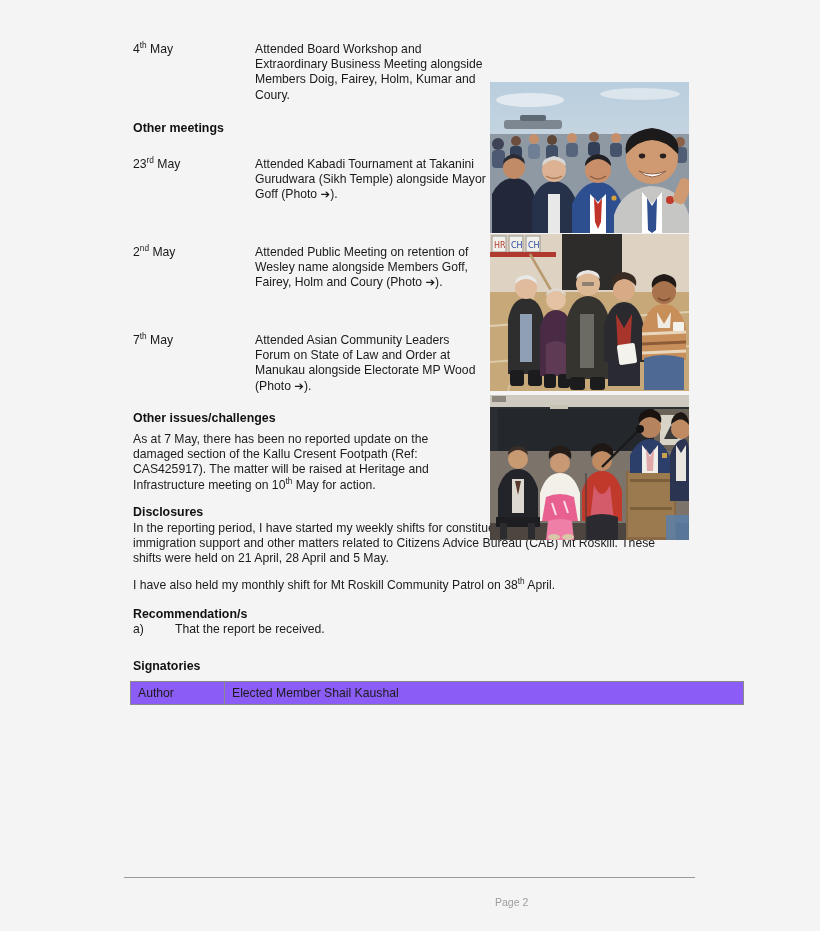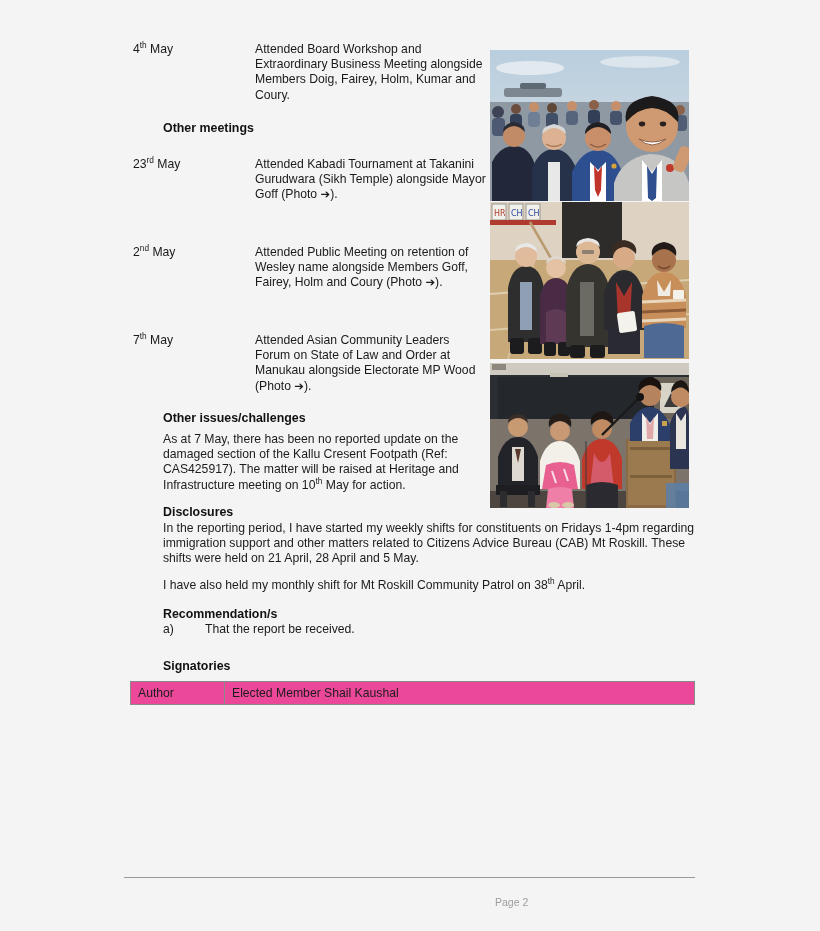--- a/index.html
+++ b/index.html
@@ -69,39 +69,39 @@
     font-size: 12.2px;
     line-height: 15.2px;
   }
 
   
   .photo {
     position: absolute;
     left: 490px;
     overflow: hidden;
     background: #3b82f6;
+    margin-top: 32px;
   }
   .photo svg { display: block; }
 
   
   .block {
     position: absolute;
     left: 133px;
-    margin-left: 30px;
   }
 
   
   .sig-table {
     position: absolute;
     left: 130px;
     top: 681px;
-    width: 565px;
+    width: 614px;
     border: 1px solid #8a8a8a;
     border-collapse: collapse;
-    background: #ec4899;
+    background: #8b5cf6;
   }
   .sig-table td {
     border: 1px solid #8a8a8a;
     font-size: 12.2px;
     padding: 4px 6px 4px 7px;
     color: #1c1c1c;
     height: 13px;
   }
   .sig-label { width: 80px; }
 

